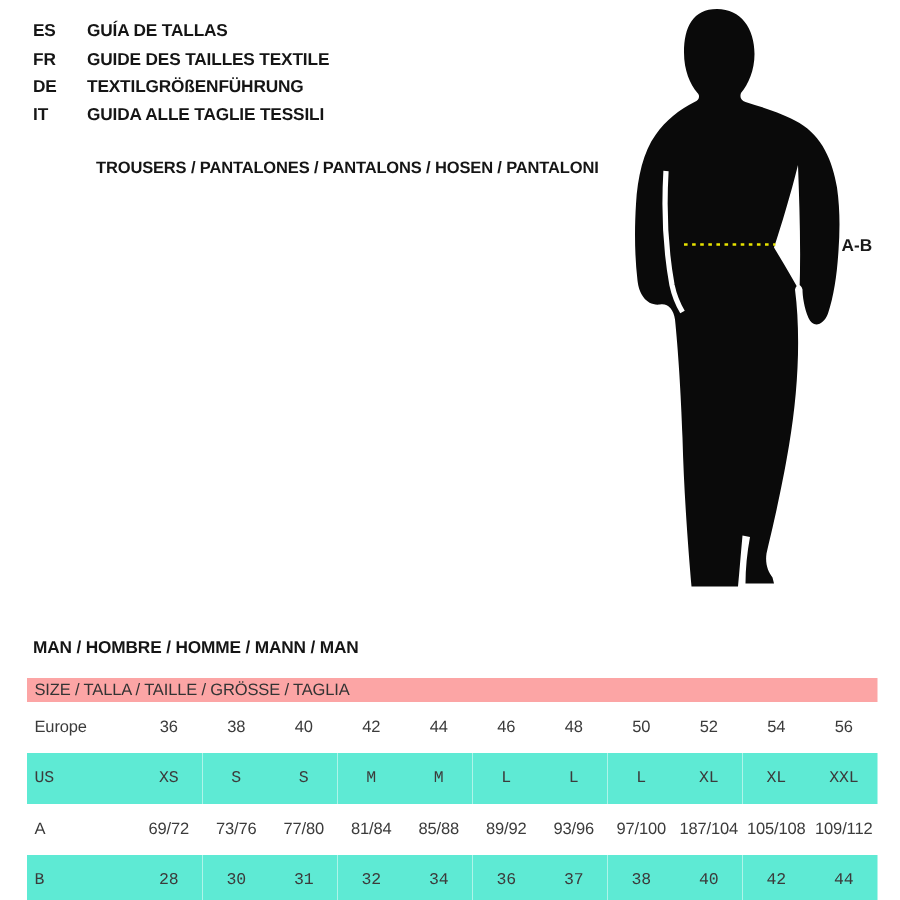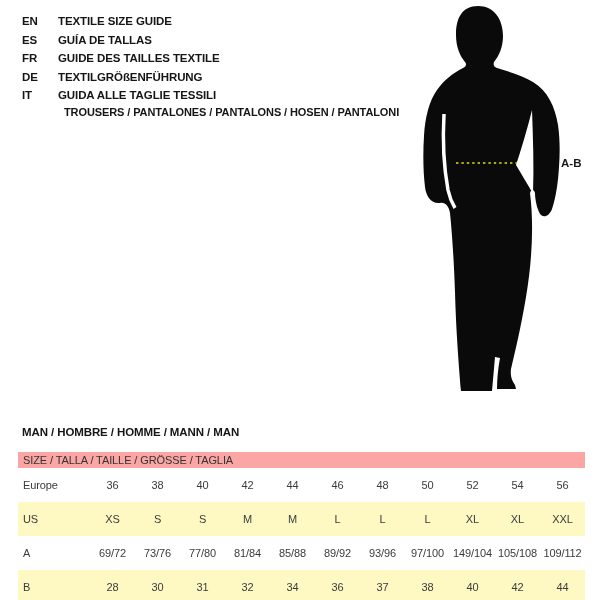--- a/index.html
+++ b/index.html
@@ -42,38 +42,34 @@
   table.size-table th {
     background: #fca5a5; height: 16px;
     font-weight: 400; text-align: left; padding: 0 0 0 5px;
     color: #333333; font-size: 11px;
   }
   table.size-table td {
     height: 34px; text-align: center; padding: 0;
     white-space: nowrap; overflow: hidden;
   }
   table.size-table td.rowlabel { text-align: left; padding-left: 5px; }
-  table.size-table tr.stripe { background: #fef9c3; }
+  table.size-table tr.stripe { background: #5eead4; font-family: Liberation Mono, monospace; }
 
   .footnotes {
     position: absolute; left: 20px; top: 555px;
     font-weight: 700; font-size: 11.5px; line-height: 17.5px;
     letter-spacing: -0.1px;
   }
 </style>
 </head>
 <body>
 
 <div class="page">
 
   <div class="lang-block">
-    <div class="lang-row">
-      <span class="lang-code">EN</span>
-      <span class="lang-text">TEXTILE SIZE GUIDE</span>
-    </div>
     <div class="lang-row">
       <span class="lang-code">ES</span>
       <span class="lang-text">GUÍA DE TALLAS</span>
     </div>
     <div class="lang-row">
       <span class="lang-code">FR</span>
       <span class="lang-text">GUIDE DES TAILLES TEXTILE</span>
     </div>
     <div class="lang-row">
       <span class="lang-code">DE</span>
@@ -194,21 +190,21 @@
       <tr>
         <td class="rowlabel">A</td>
         <td>69/72</td>
         <td>73/76</td>
         <td>77/80</td>
         <td>81/84</td>
         <td>85/88</td>
         <td>89/92</td>
         <td>93/96</td>
         <td>97/100</td>
-        <td>149/104</td>
+        <td>187/104</td>
         <td>105/108</td>
         <td>109/112</td>
       </tr>
       <tr class="stripe">
         <td class="rowlabel">B</td>
         <td>28</td>
         <td>30</td>
         <td>31</td>
         <td>32</td>
         <td>34</td>

